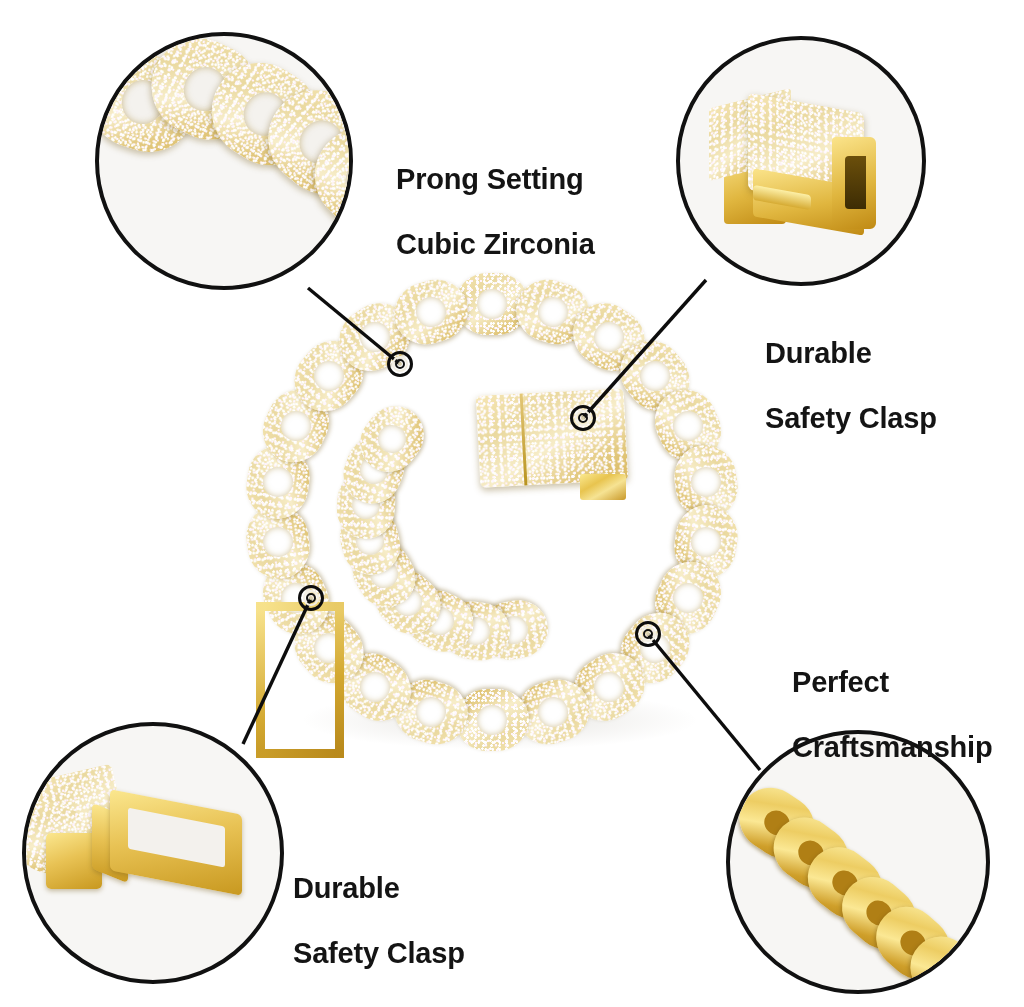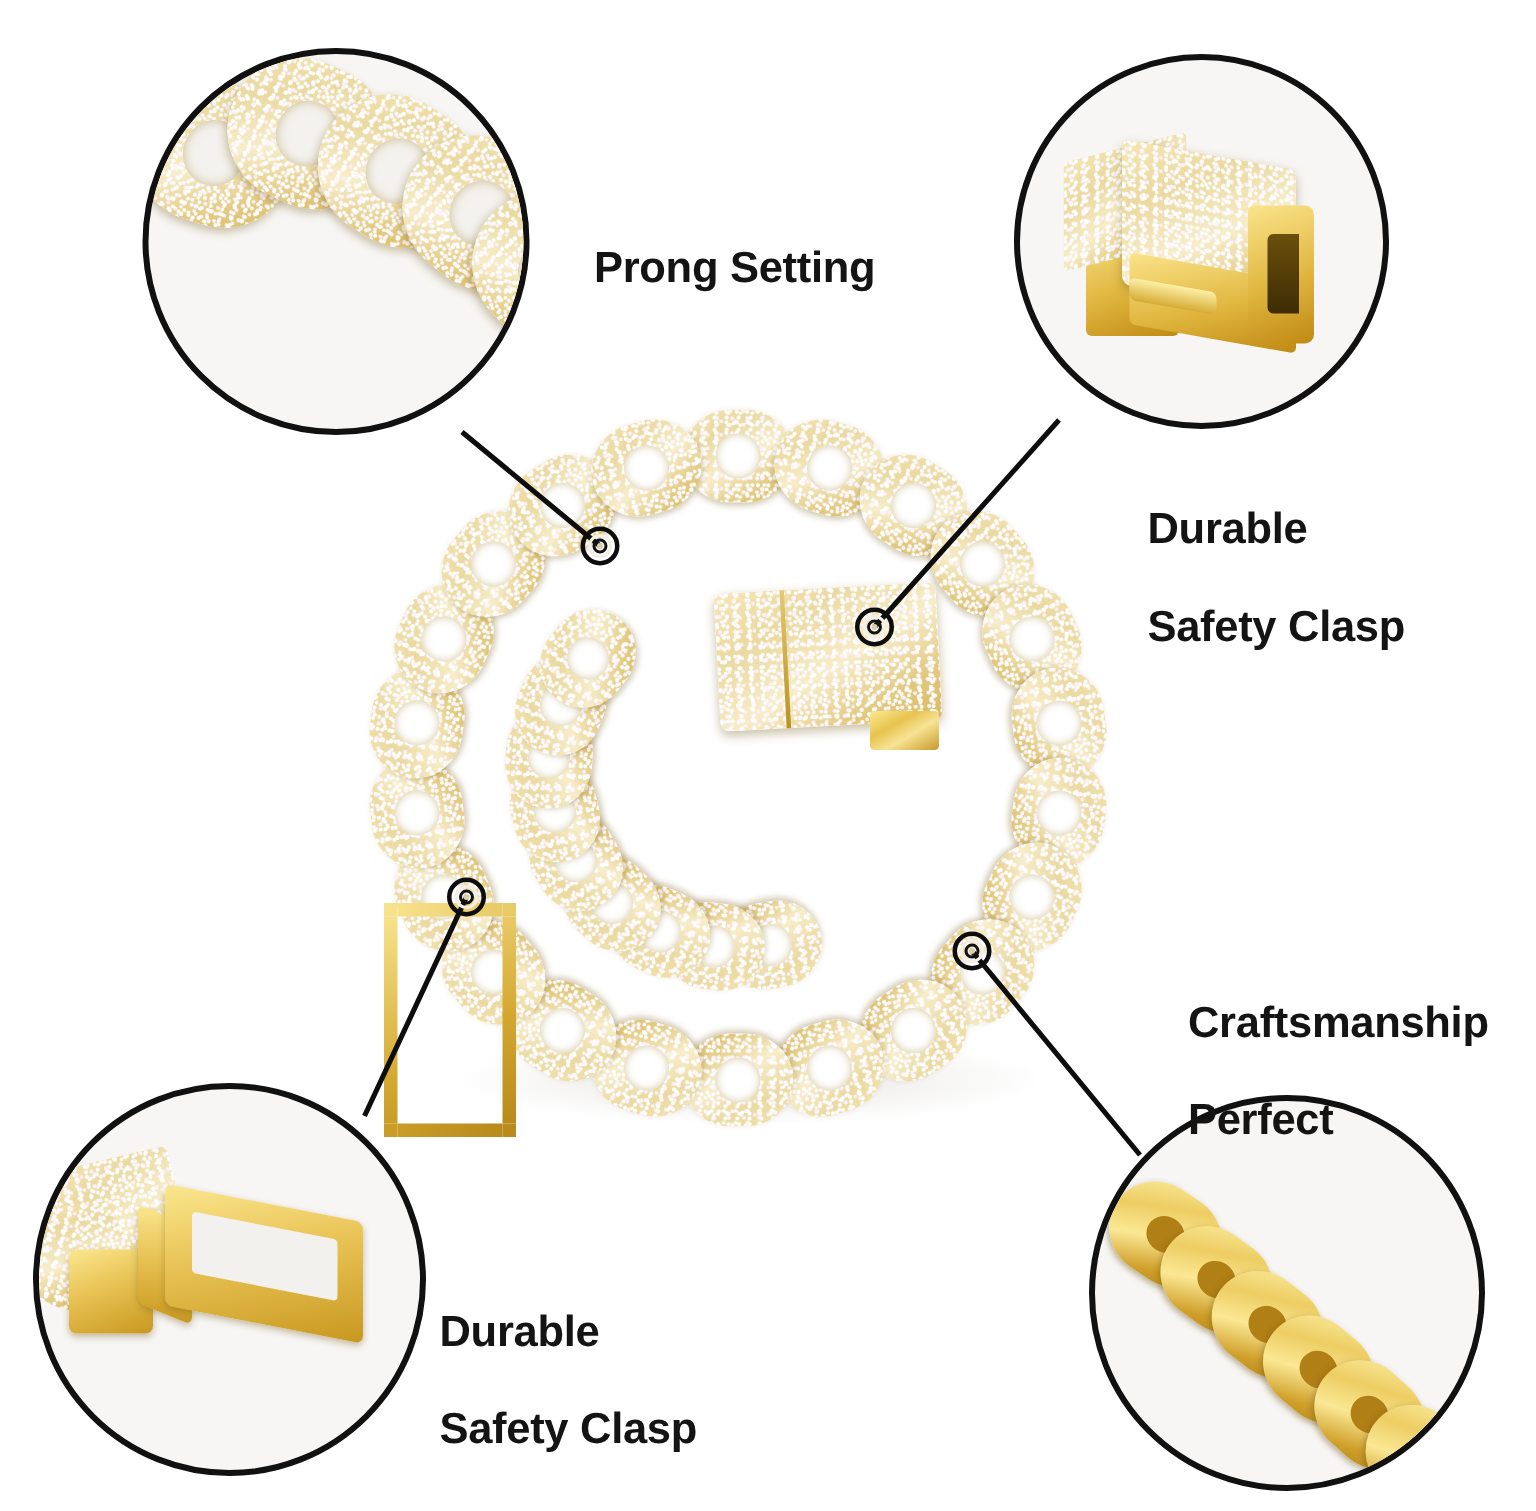--- a/index.html
+++ b/index.html
@@ -252,30 +252,31 @@
   </div>
   <div class="dot" style="left:648px;top:634px;">
     <i class="r1"></i>
       <i class="r2"></i>
       <i class="r3"></i>
       <i class="r4"></i>
   </div>
 
   <div class="label" style="left:396px;top:131px;font-size:29px;">
     <div>Prong Setting</div>
+    <div>Cubic Zirconia</div>
   </div>
 
   <div class="label" style="left:765px;top:305px;font-size:29px;">
     <div>Durable</div>
     <div>Safety Clasp</div>
   </div>
 
   <div class="label" style="left:293px;top:840px;font-size:29px;">
     <div>Durable</div>
     <div>Safety Clasp</div>
   </div>
 
   <div class="label" style="left:792px;top:634px;font-size:29px;">
+    <div>Perfect</div>
     <div>Craftsmanship</div>
-    <div>Perfect</div>
   </div>
 
 </div>
 
 </body></html>

